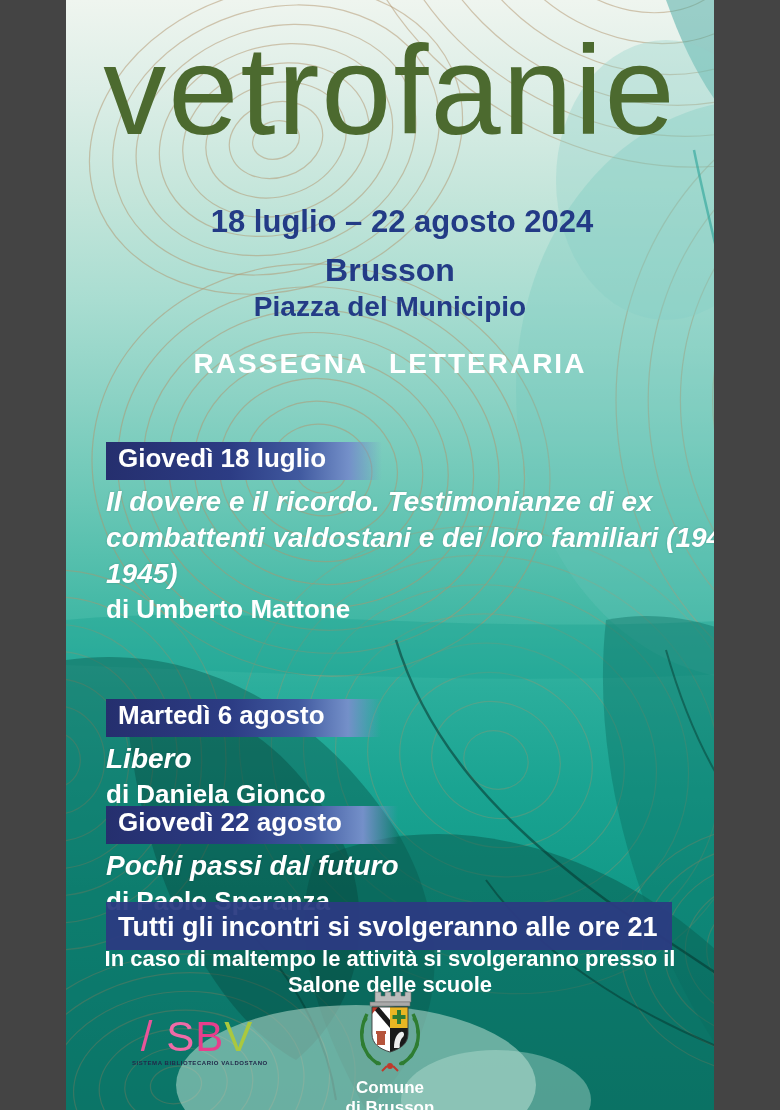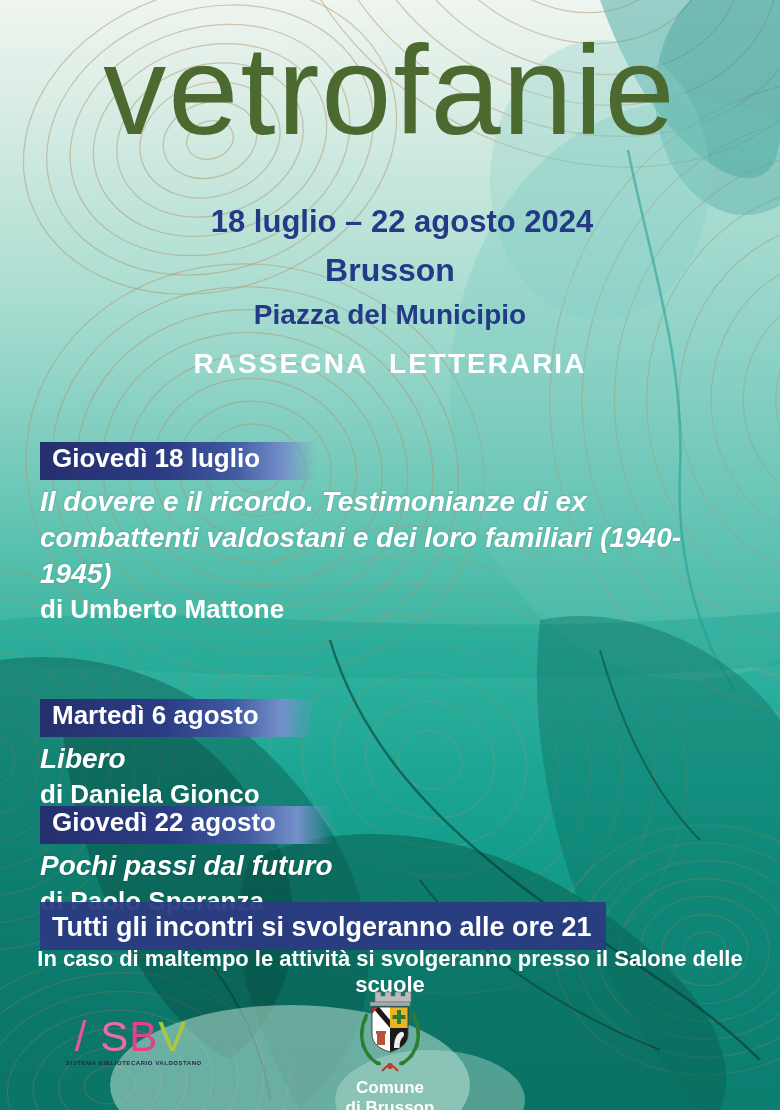--- a/index.html
+++ b/index.html
@@ -1,37 +1,37 @@
 <!DOCTYPE html>
 <html><head>
 <meta charset="utf-8">
 <style>
   html,body{margin:0;padding:0;background:#444;}
   .poster{
-    position:relative; width:780px; height:1110px; margin:0 auto;
+    position:relative; width:648px; height:1110px; margin:0 auto;
     overflow:hidden;
     font-family:"Liberation Sans", sans-serif;
     background:linear-gradient(180deg,
       #eff5ef 0%, #ddeee7 8%, #c3e5da 18%, #a9ddd1 27%,
       #8bd2c4 36%, #6ac7b6 45%, #47baa7 54%, #2bae9c 62%,
       #1aa492 71%, #129a88 80%, #0f9283 90%, #0d8a7b 100%);
   }
   .bg-layer{position:absolute; inset:0; pointer-events:none;}
   
   .title{
     position:absolute; top:28px; left:0; width:100%;
     text-align:center; color:#4c6a2f;
     font-size:126px; font-weight:400; letter-spacing:2px; line-height:1;
   }
   .navy{color:#233b86;}
   .daterange{position:absolute; top:204px; left:0; width:100%; text-align:center;
     font-size:31px; font-weight:bold;margin-left:12px;}
   .brusson{position:absolute; top:252px; left:0; width:100%; text-align:center;
     font-size:32px; font-weight:bold;}
-  .piazza{position:absolute; top:299px; left:0; width:100%; text-align:center;
+  .piazza{position:absolute; top:291px; left:0; width:100%; text-align:center;
     font-size:28px; font-weight:bold;}
   .rassegna{position:absolute; top:348px; left:0; width:100%; text-align:center;
     font-size:28px; font-weight:bold; color:#fff; letter-spacing:2px; word-spacing:12px;}
   
   .event{position:absolute; left:40px; width:706px; color:#fff;margin-top:28px;}
   .event-bar{
     display:inline-block; font-size:26px; font-weight:bold; color:#fff;
     padding:2px 56px 6px 12px; line-height:1.15;
     background:linear-gradient(90deg,
       #252f6e 0%, #2c3c84 45%, #40599f 70%, #7490c9 88%, rgba(116,144,201,0) 100%);

